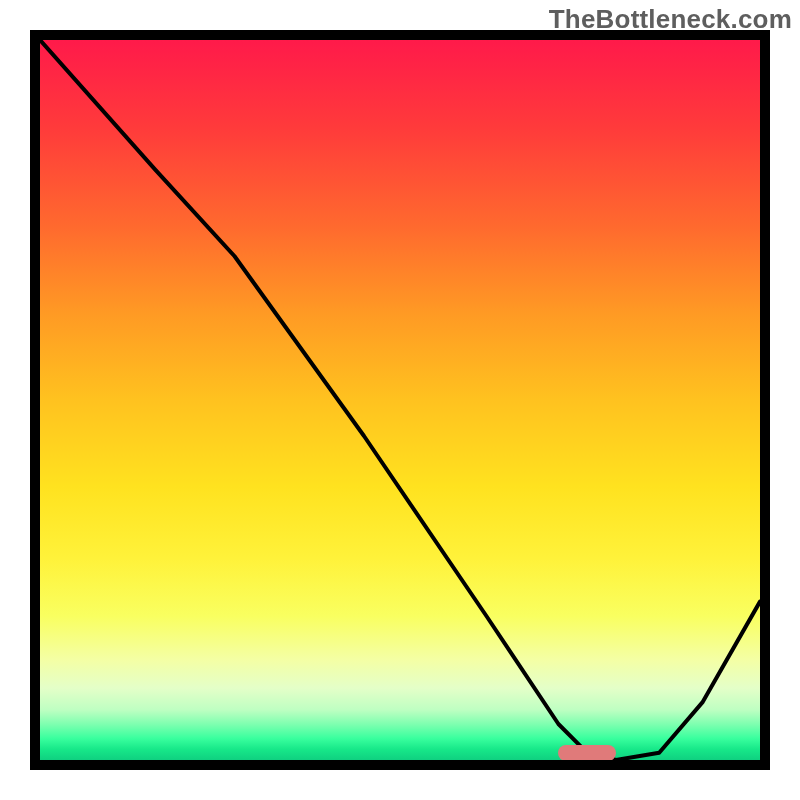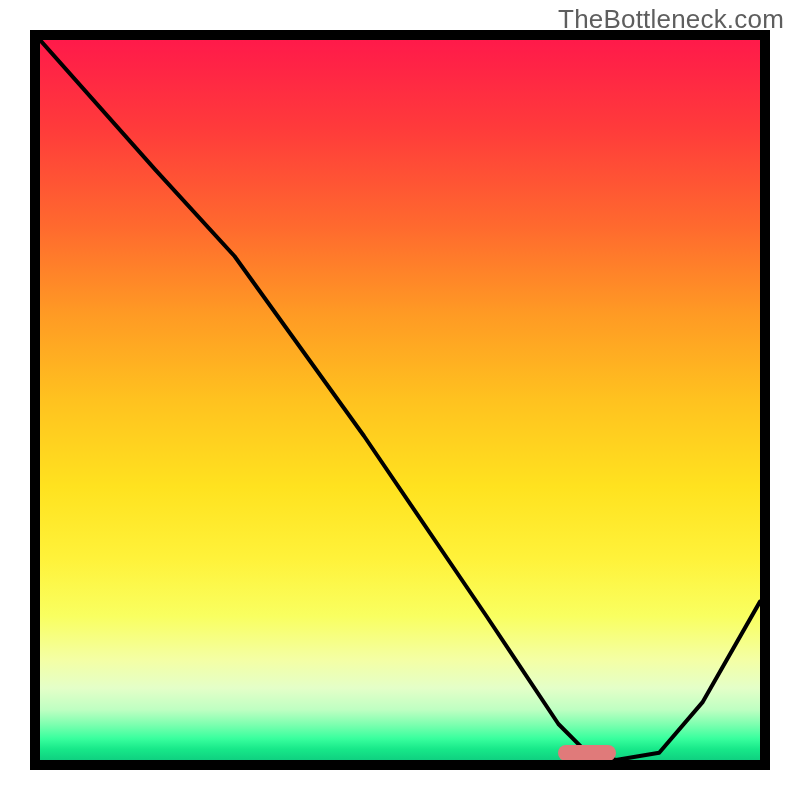--- a/index.html
+++ b/index.html
@@ -12,23 +12,23 @@
     overflow: hidden;
   }
   .wrap {
     position: relative;
     width: 800px;
     height: 800px;
   }
   .watermark {
     position: absolute;
     top: 4px;
-    right: 16px;
+    right: 8px;
     font-size: 26px;
-    font-weight: 400;
+    font-weight: 700;
     color: #5e5e5e;
     letter-spacing: 0.2px;
     z-index: 5;
   }
   .plot {
     position: absolute;
     left: 30px;
     top: 30px;
     width: 740px;
     height: 740px;

